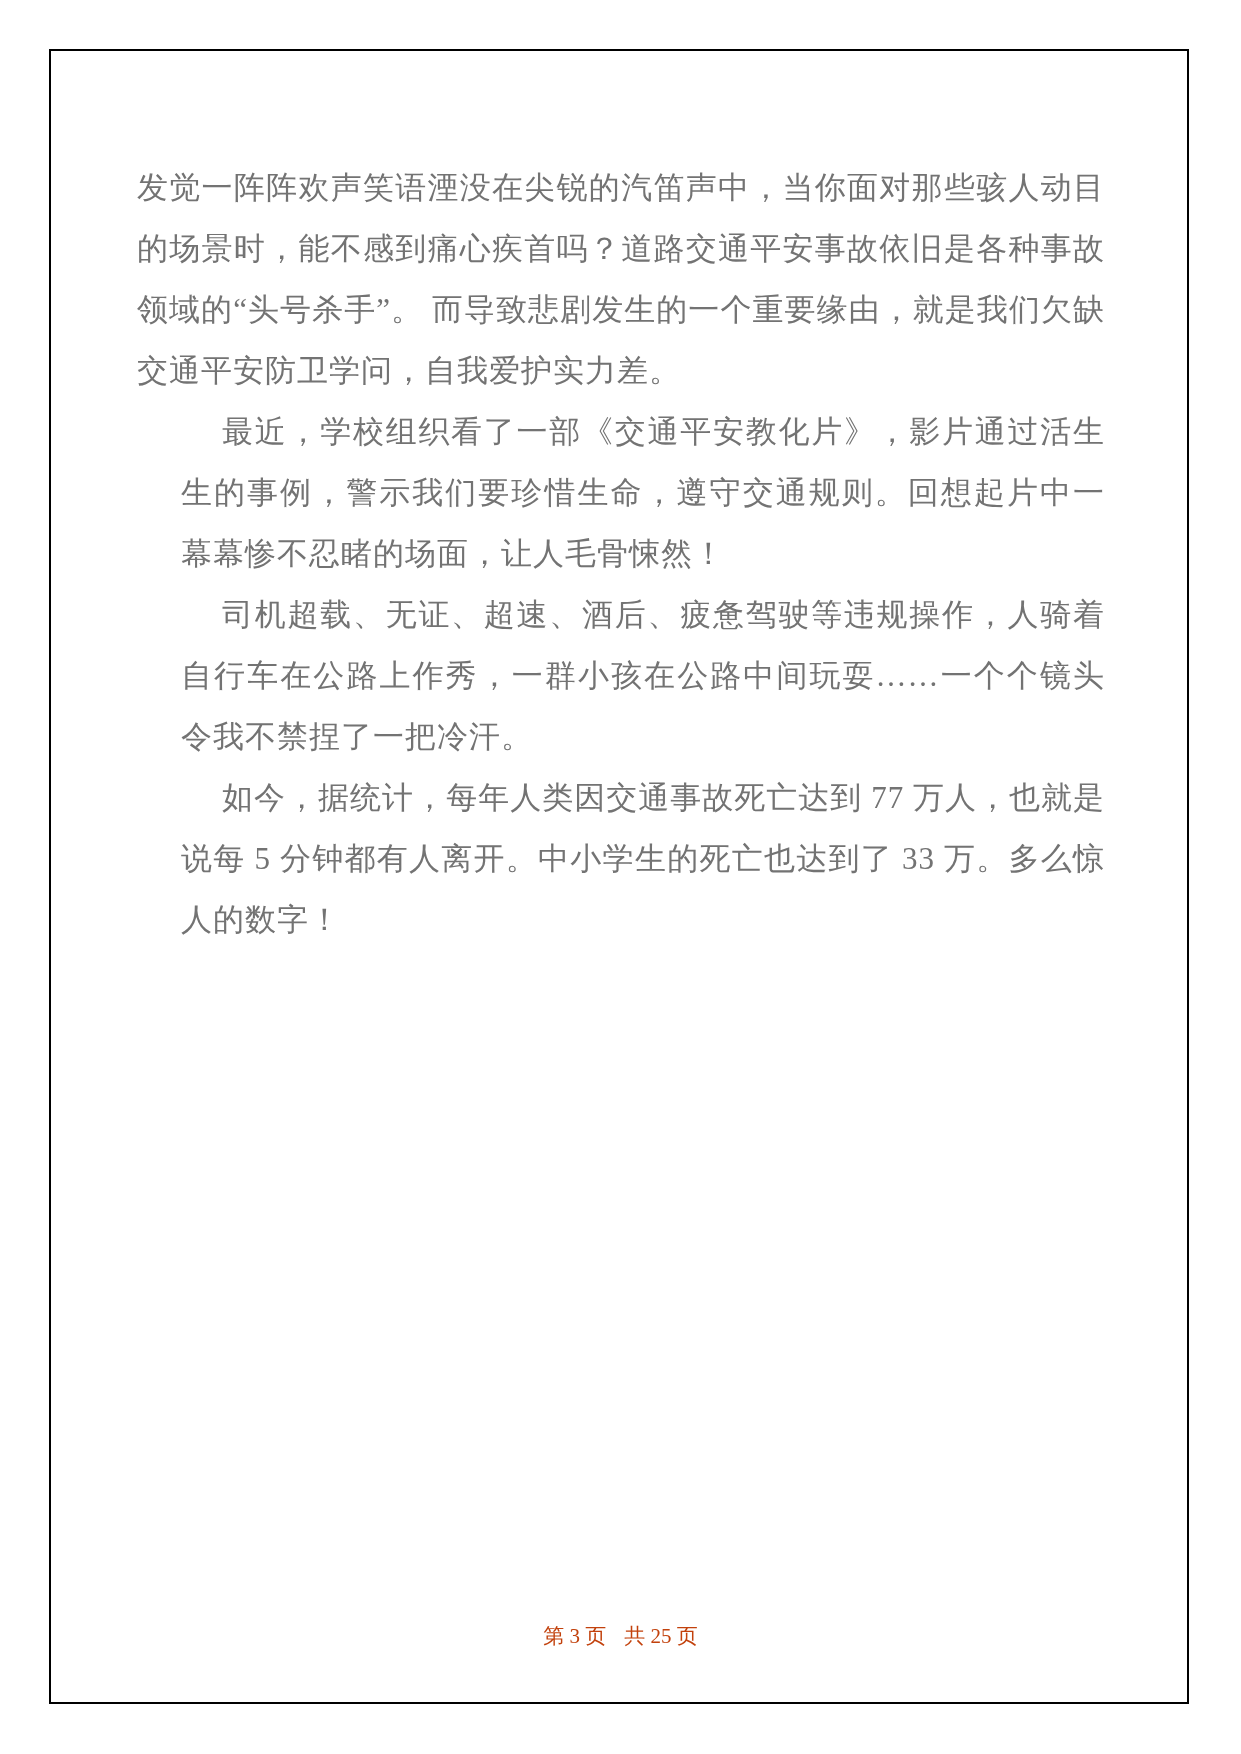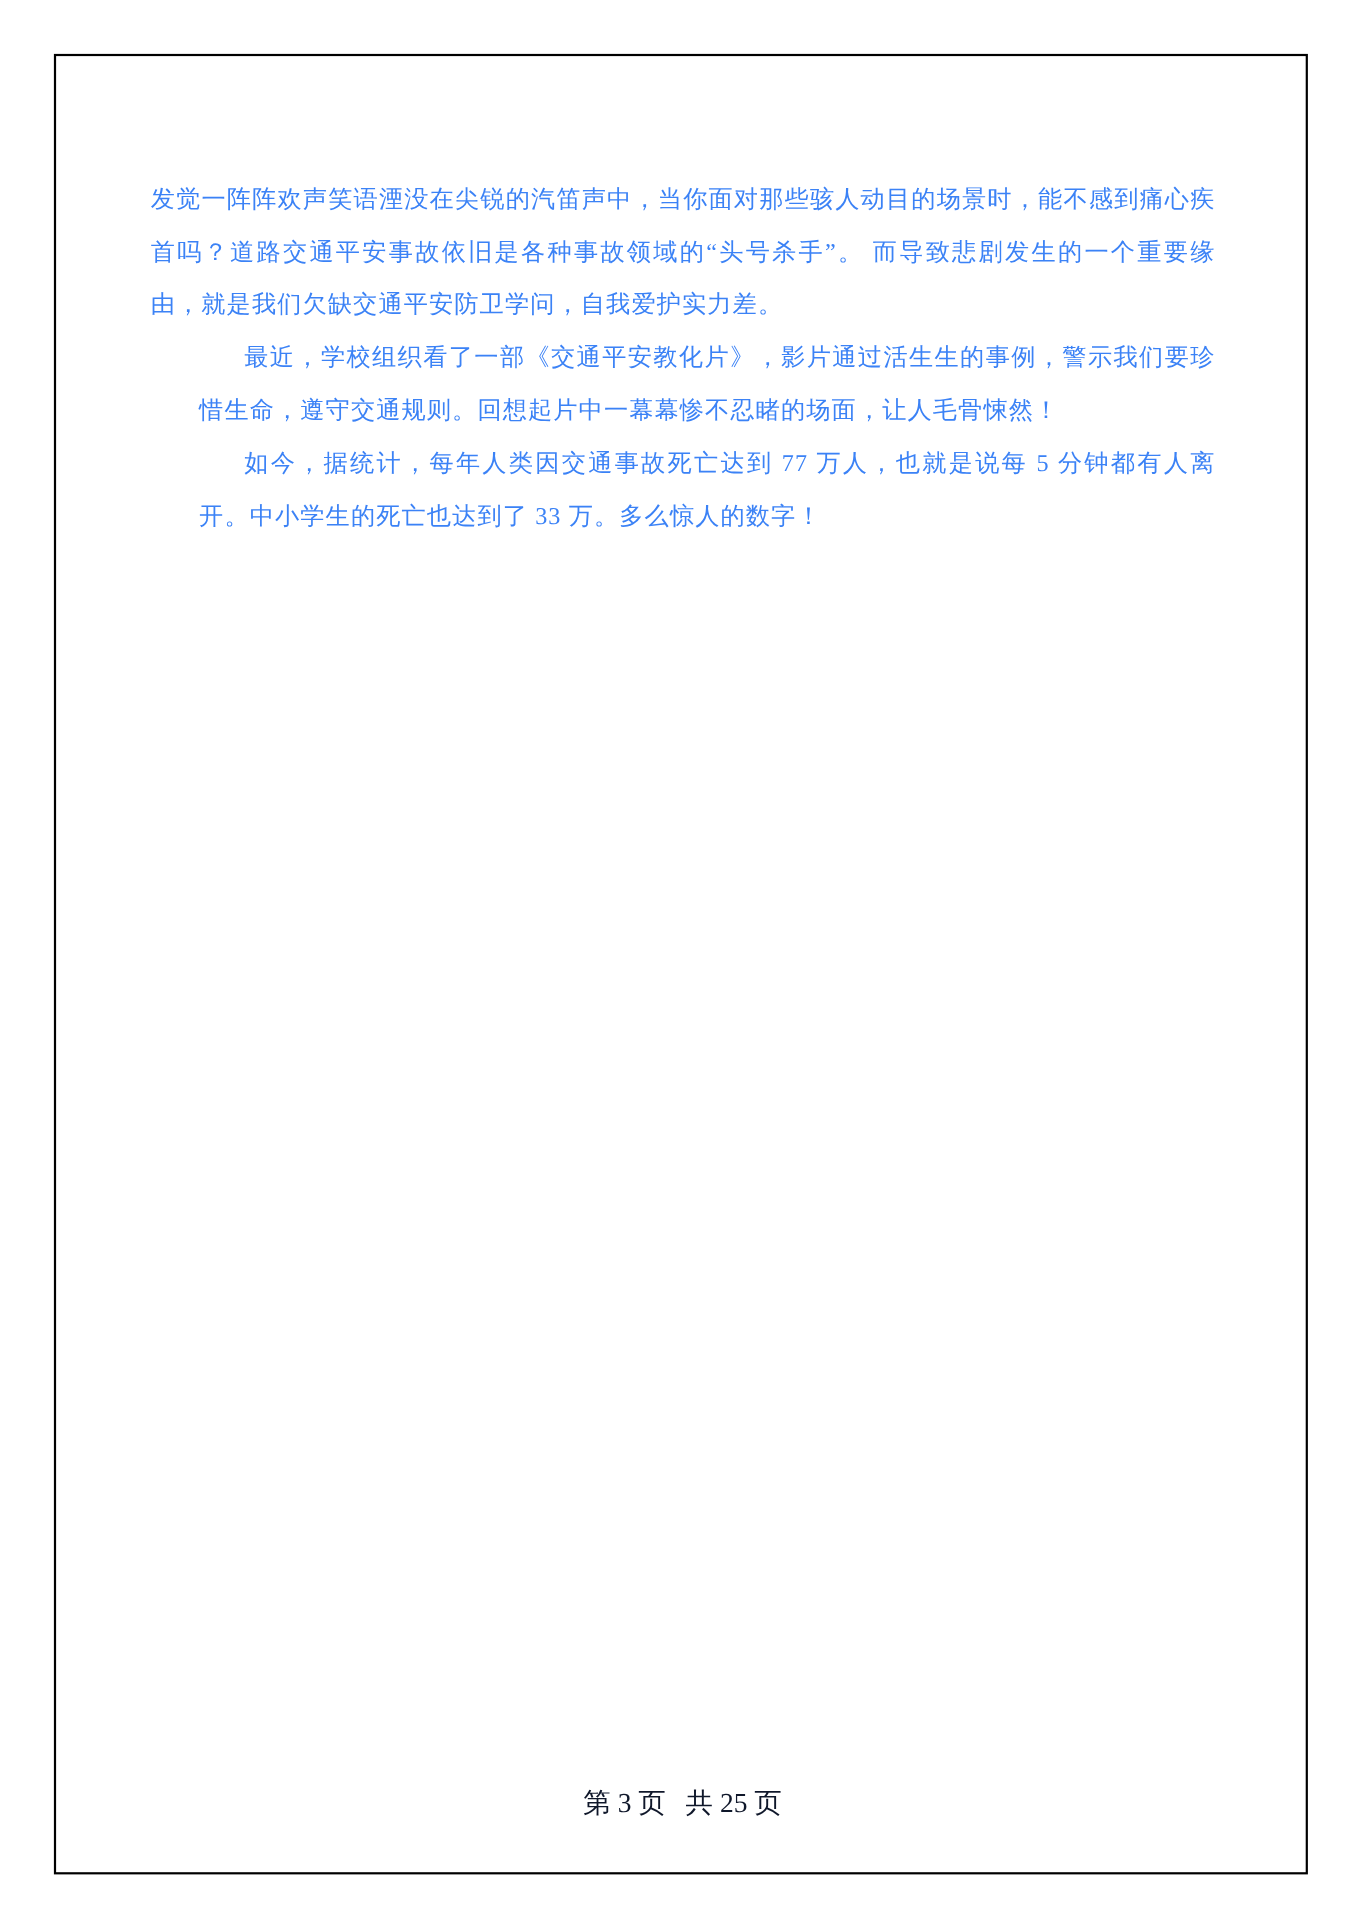--- a/index.html
+++ b/index.html
@@ -26,53 +26,54 @@
     box-sizing: border-box;
   }
   .content {
     position: absolute;
     left: 137px;
     top: 157px;
     width: 968px;
   }
   .para {
     margin: 0;
-    font-size: 22px;
-    line-height: 48px;
+    font-size: 31px;
+    line-height: 61px;
     letter-spacing: 1px;
     text-align: justify;
     text-justify: inter-ideograph;
-    color: #3b82f6;
+    color: #737373;
     white-space: pre-wrap;
   }
   .para.indent {
     text-indent: 41px;
     margin-left: 44px;
   }
   .footer {
     position: absolute;
     left: 0;
     top: 1622px;
     width: 100%;
     text-align: center;
-    font-size: 25px;
-    color: #0f172a;
+    font-size: 21px;
+    color: #c2410c;
   }
   .footer .page-count {
     margin-right: 18px;
   }
 </style>
 </head>
 <body>
 
 <div class="page">
   <div class="page-border"></div>
 
   <div class="content">
     <p class="para no-indent">发觉一阵阵欢声笑语湮没在尖锐的汽笛声中，当你面对那些骇人动目的场景时，能不感到痛心疾首吗？道路交通平安事故依旧是各种事故领域的“头号杀手”。 而导致悲剧发生的一个重要缘由，就是我们欠缺交通平安防卫学问，自我爱护实力差。</p>
     <p class="para indent">最近，学校组织看了一部《交通平安教化片》，影片通过活生生的事例，警示我们要珍惜生命，遵守交通规则。回想起片中一幕幕惨不忍睹的场面，让人毛骨悚然！</p>
+    <p class="para indent">司机超载、无证、超速、酒后、疲惫驾驶等违规操作，人骑着自行车在公路上作秀，一群小孩在公路中间玩耍……一个个镜头令我不禁捏了一把冷汗。</p>
     <p class="para indent">如今，据统计，每年人类因交通事故死亡达到 77 万人，也就是说每 5 分钟都有人离开。中小学生的死亡也达到了 33 万。多么惊人的数字！</p>
   </div>
 
   <div class="footer">
     <span class="page-count">第 3 页</span><span>共 25 页</span>
   </div>
 </div>
 
 </body></html>

